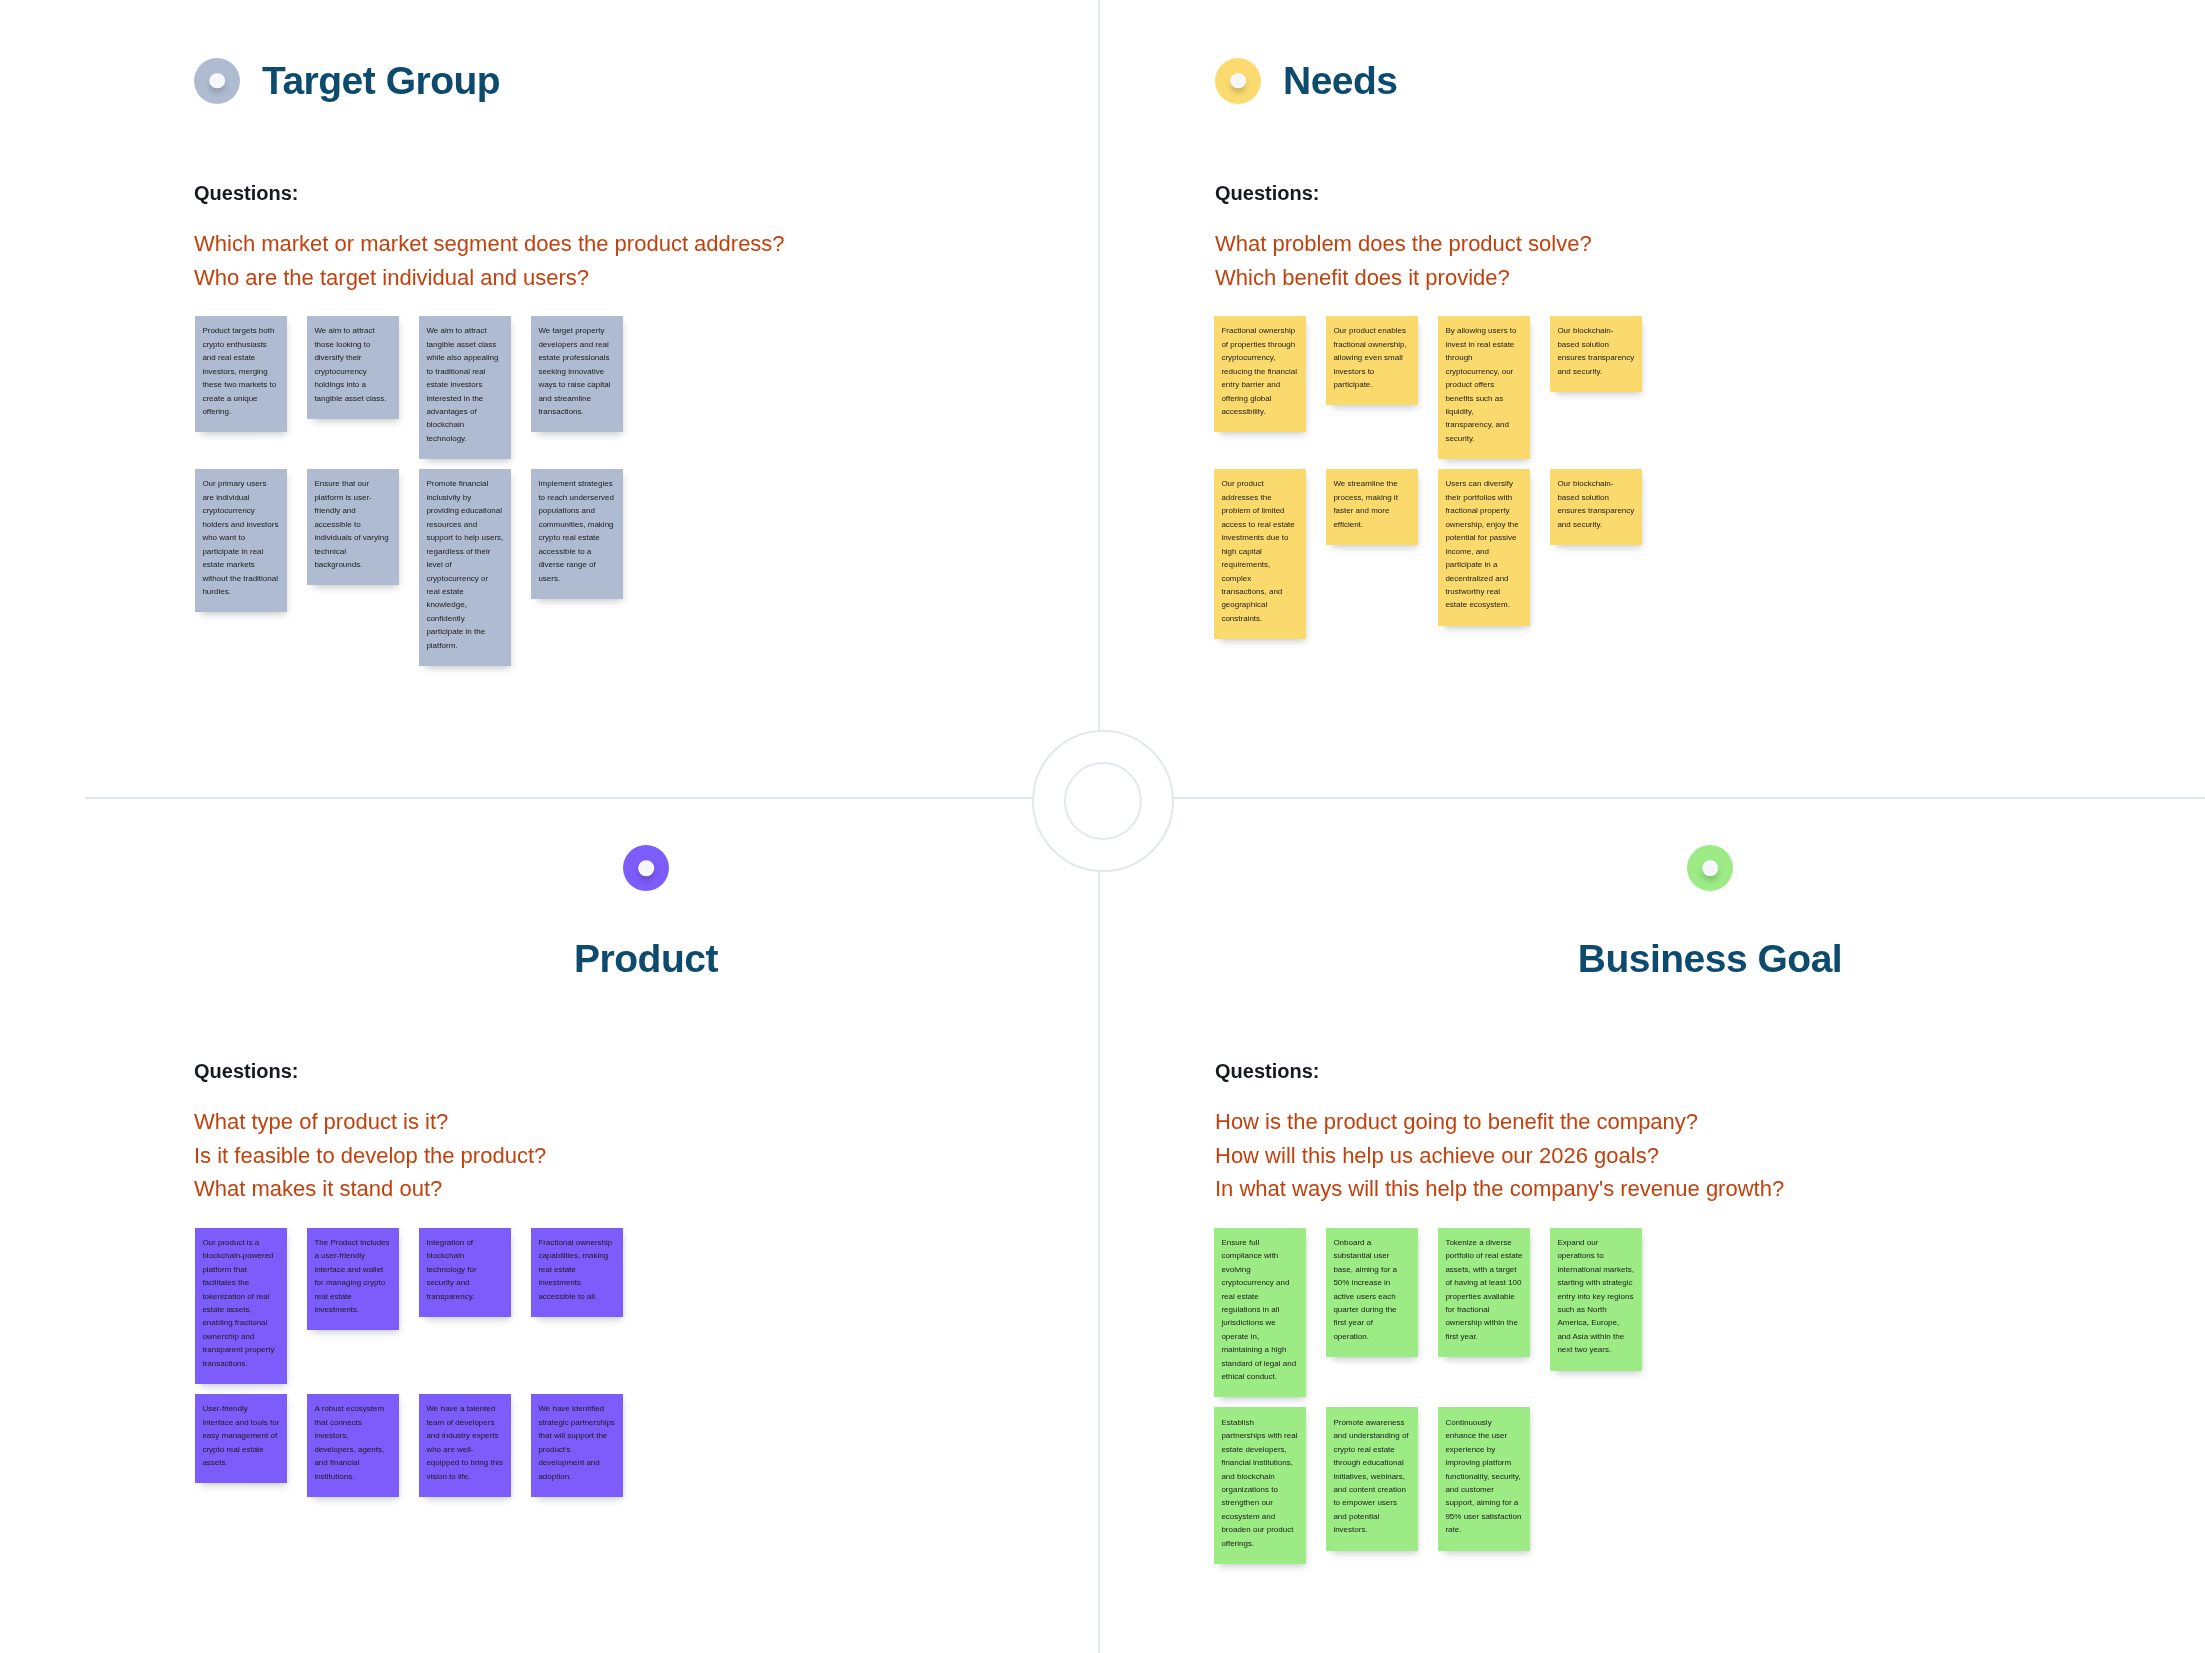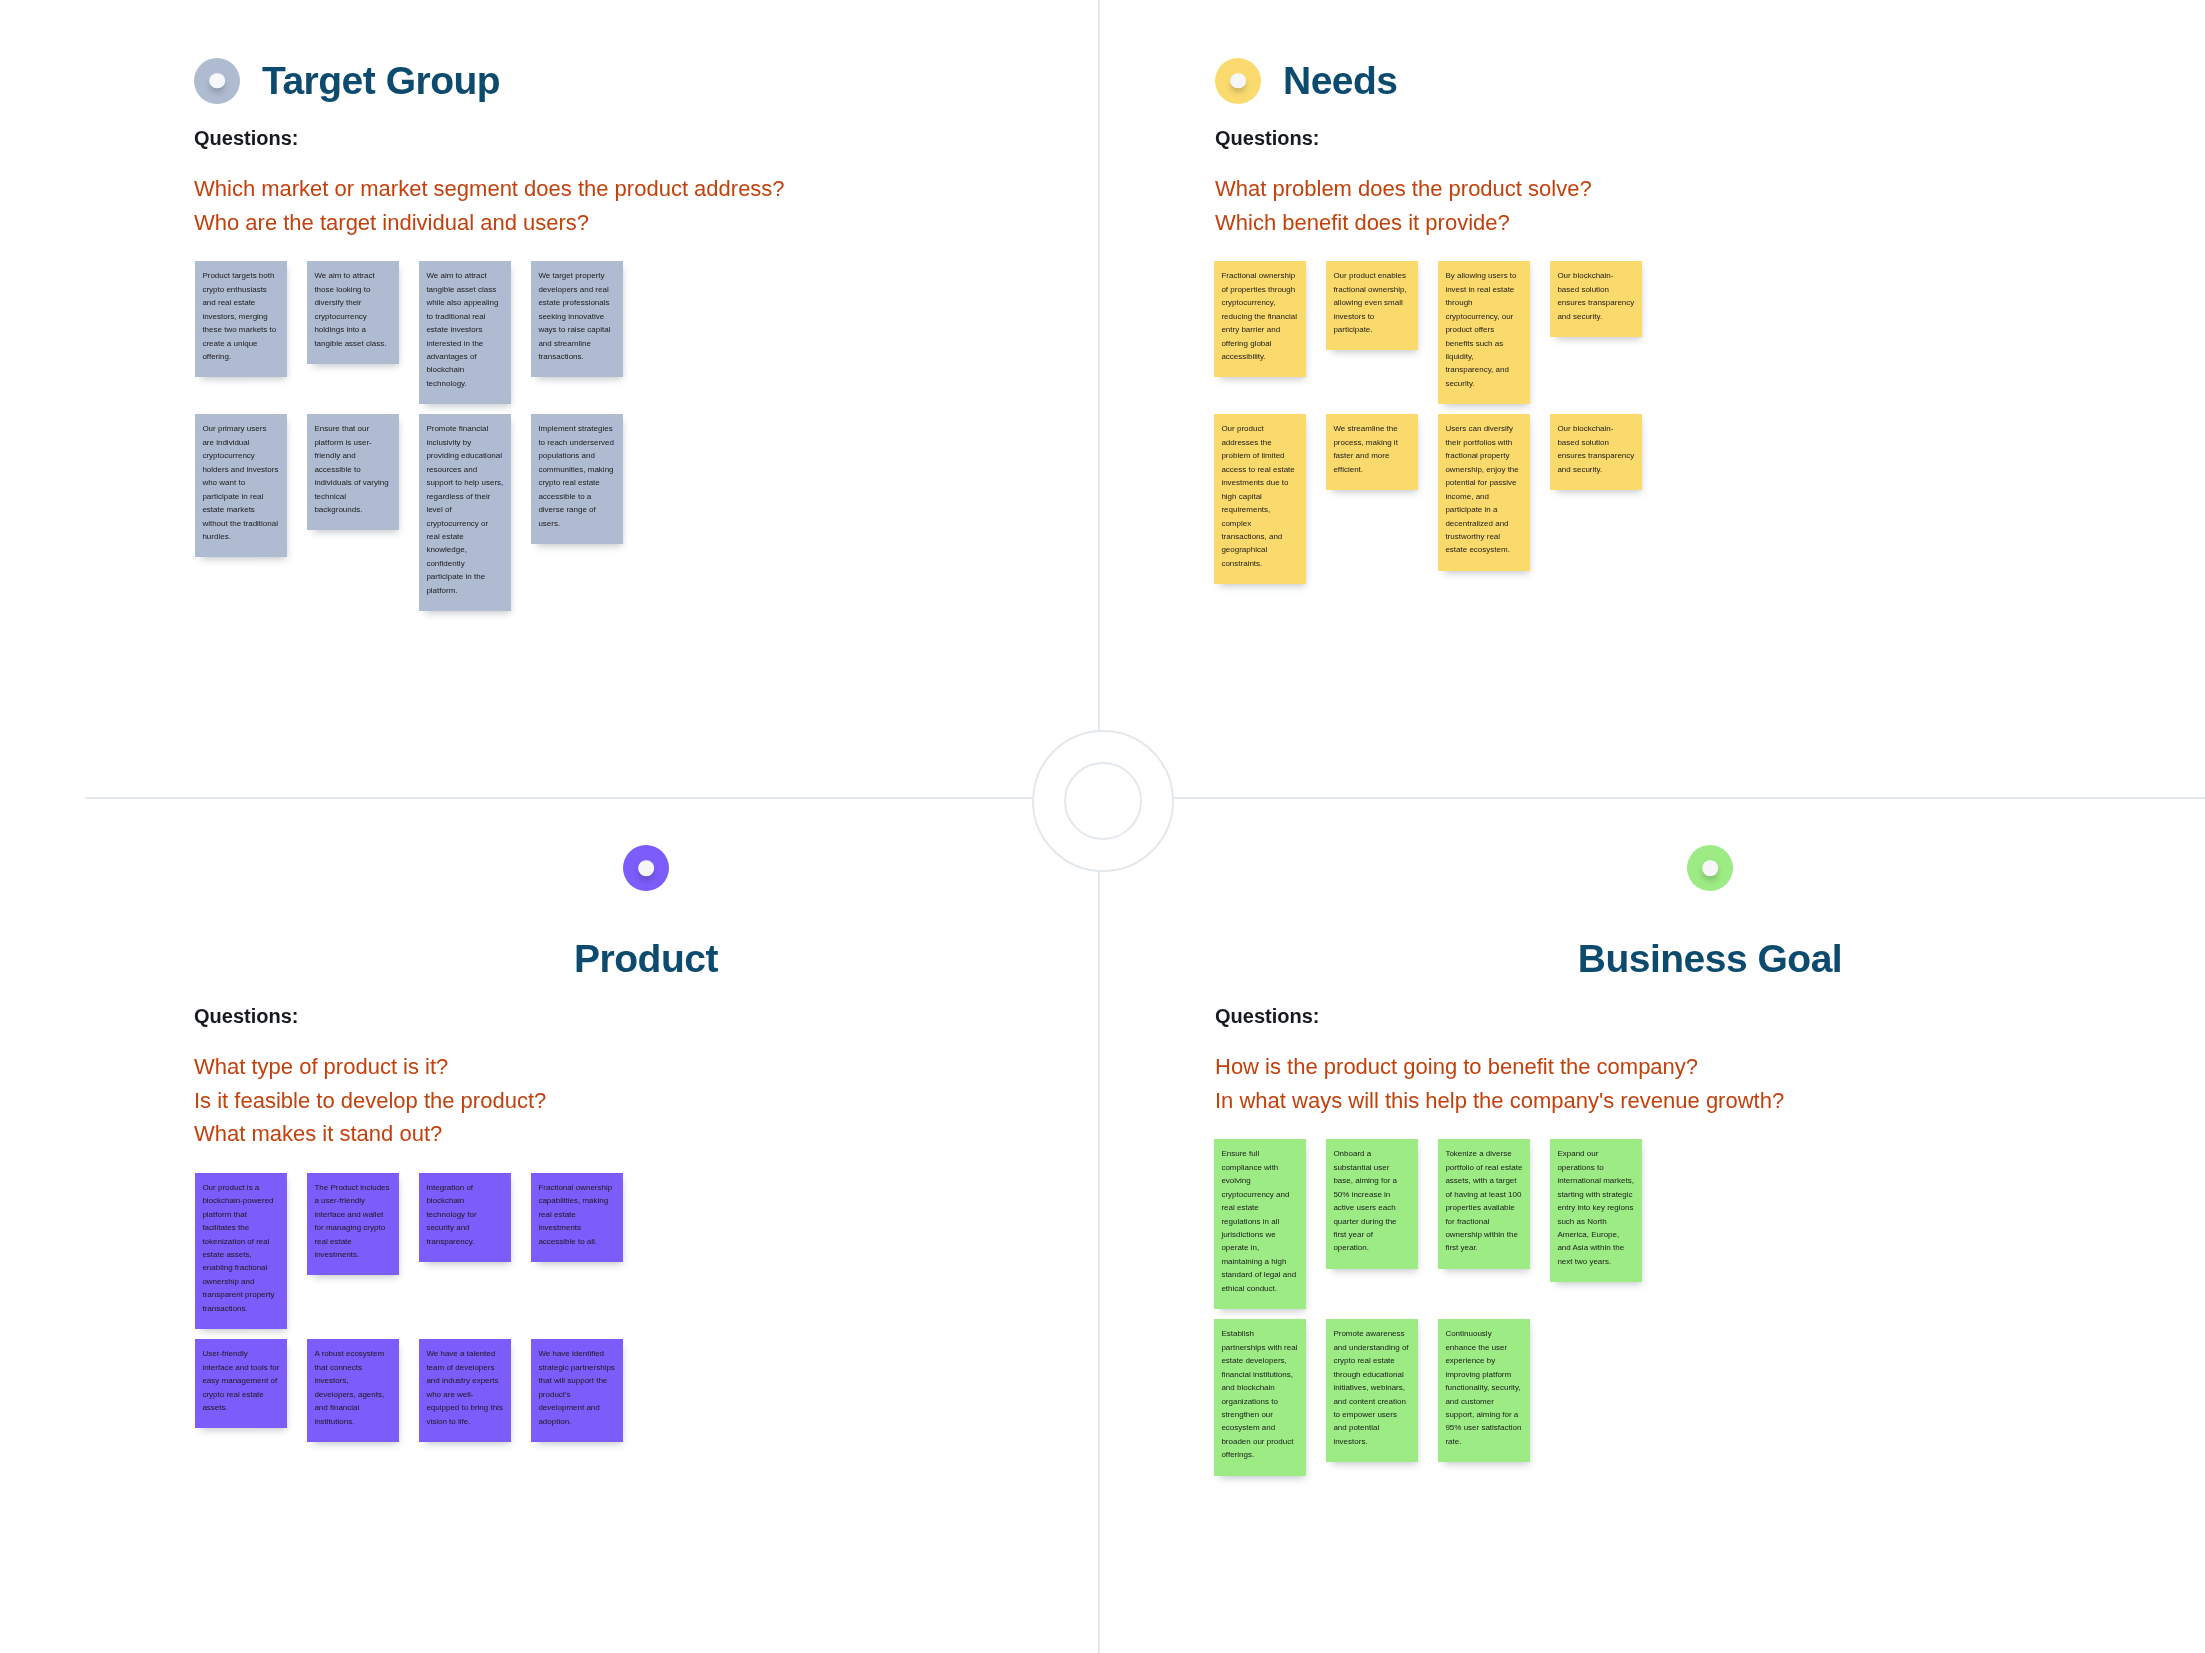--- a/index.html
+++ b/index.html
@@ -112,20 +112,21 @@
     color: #16191d;
   }
   .q-tl .q-questions, .q-bl .q-questions { padding-left: 194px; }
   .q-tr .q-questions, .q-br .q-questions { padding-left: 1217px; }
   .q-tr .q-questions, .q-br .q-questions { padding-left: 114px; }
 
   .q-questions-label {
     font-size: 20px;
     font-weight: 700;
     color: #16191d;
+    margin-top: 55px;
     line-height: 1.2;
   }
   .q-question-list {
     margin-top: 22px;
   }
   .q-question {
     font-size: 22px;
     font-weight: 400;
     color: #c2410c;
     line-height: 1.52;
@@ -258,20 +259,21 @@
 
   <section class="quadrant q-br">
     <div class="q-header">
       <span class="q-dot dot-goal"></span>
       <h1 class="q-title">Business Goal</h1>
     </div>
     <div class="q-questions">
       <div class="q-questions-label">Questions:</div>
       <div class="q-question-list">
         <div class="q-question">How is the product going to benefit the company?</div>
+        <div class="q-question">How will this help us achieve our 2026 goals?</div>
         <div class="q-question">In what ways will this help the company's revenue growth?</div>
       </div>
     </div>
     <div class="notes-grid row-1">
       <div class="note c-goal">Ensure full compliance with evolving cryptocurrency and real estate regulations in all jurisdictions we operate in, maintaining a high standard of legal and ethical conduct.</div>
       <div class="note c-goal">Onboard a substantial user base, aiming for a 50% increase in active users each quarter during the first year of operation.</div>
       <div class="note c-goal">Tokenize a diverse portfolio of real estate assets, with a target of having at least 100 properties available for fractional ownership within the first year.</div>
       <div class="note c-goal">Expand our operations to international markets, starting with strategic entry into key regions such as North America, Europe, and Asia within the next two years.</div>
     </div>
     <div class="notes-grid row-2">

